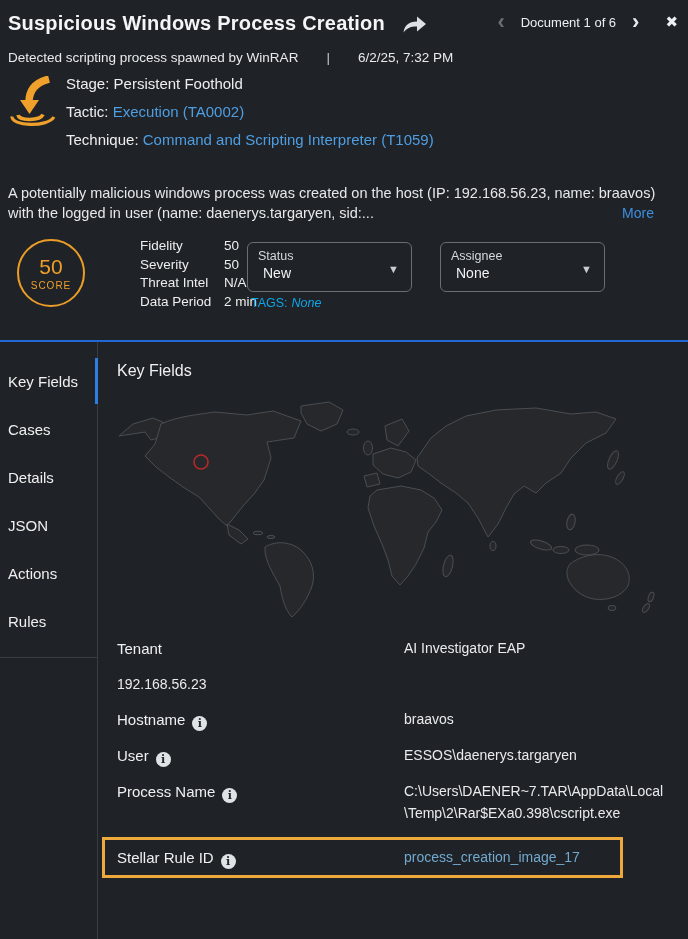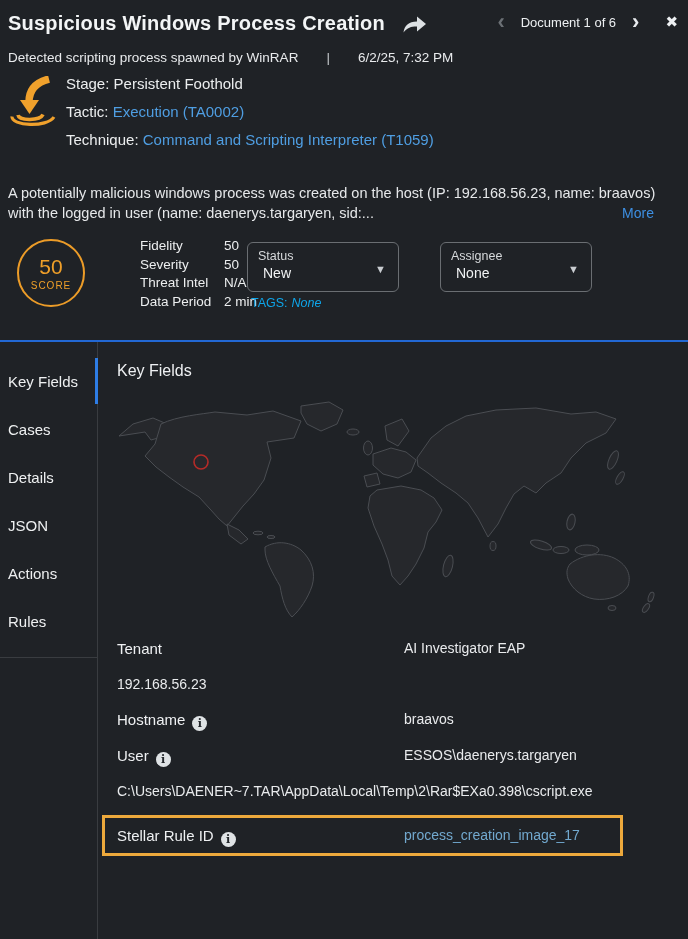--- a/index.html
+++ b/index.html
@@ -33,21 +33,21 @@
   
   .description { position:absolute; top:183px; left:8px; width:672px; font-size:14.5px; line-height:20px; color:#e6e8ea; }
   .more-link { position:absolute; right:26px; top:20px; color:#3d8fe2; font-size:14px; cursor:pointer; }
   
   .score-circle { position:absolute; left:17px; top:239px; width:68px; height:68px; border:2px solid #ec9c28; border-radius:50%;
                   display:flex; flex-direction:column; align-items:center; justify-content:center; }
   .score-value { font-size:21px; color:#ef9f29; font-weight:500; }
   .score-label { font-size:10px; letter-spacing:1px; color:#ef9f29; margin-top:1px; }
   .metrics { position:absolute; left:140px; top:237px; display:grid; grid-template-columns:84px auto; column-gap:0; }
   .metrics span { font-size:13.5px; line-height:18.5px; color:#eceeef; }
-  .dropdown { position:absolute; top:242px; width:152px; height:50px; border:1px solid #6a6e72; border-radius:6px; padding:6px 10px 0 10px; cursor:pointer; }
+  .dropdown { position:absolute; top:242px; width:165px; height:50px; border:1px solid #6a6e72; border-radius:6px; padding:6px 10px 0 10px; cursor:pointer; }
   .dropdown.status { left:247px; }
   .dropdown.assignee { left:440px; }
   .dd-label { font-size:12.5px; color:#d6d9db; display:block; }
   .dd-value { font-size:14px; color:#f0f2f3; display:block; margin-top:2px; padding-left:5px; }
   .dd-caret { position:absolute; right:12px; top:20px; font-size:11px; color:#c9cdd1; }
   .tags-line { position:absolute; left:244px; top:296px; font-size:12.5px; color:#0ea5e9;padding-left:7px; }
   .tags-line .tags-value { font-style:italic; margin-left:4px; }
   
   .blue-divider { position:absolute; top:340px; left:0; width:688px; height:2px; background:#2268d4; }
   .body-wrap { position:absolute; top:342px; left:0; right:0; bottom:0; display:flex; }
@@ -220,20 +220,21 @@
       </div>
       <div class="field-row">
         <div class="field-label"><span>Hostname</span><span class="info-icon">i</span></div>
         <div class="field-value">braavos</div>
       </div>
       <div class="field-row">
         <div class="field-label"><span>User</span><span class="info-icon">i</span></div>
         <div class="field-value">ESSOS\daenerys.targaryen</div>
       </div>
       <div class="field-row">
+        <div class="field-label"><span>Process Name</span><span class="info-icon">i</span></div>
         <div class="field-value">C:\Users\DAENER~7.TAR\AppData\Local\Temp\2\Rar$EXa0.398\cscript.exe</div>
       </div>
       <div class="highlight-box">
         <div class="field-label"><span>Stellar Rule ID</span><span class="info-icon">i</span></div>
         <div class="field-value"><span class="rule-link">process_creation_image_17</span></div>
       </div>
     </div>
   </div>
 </div>
 

